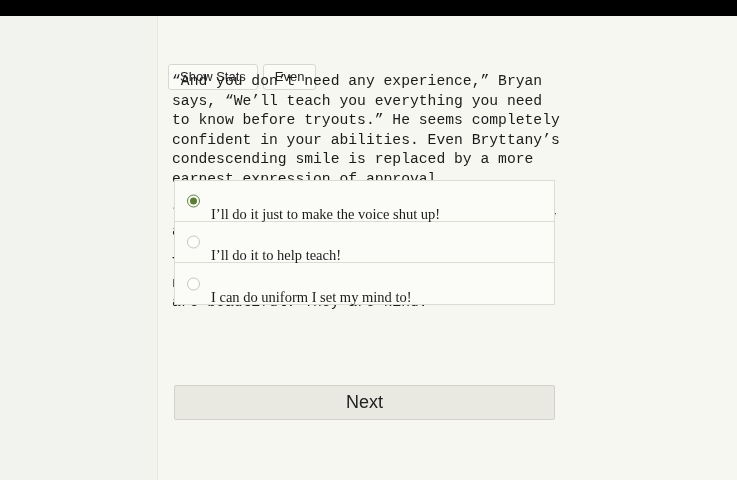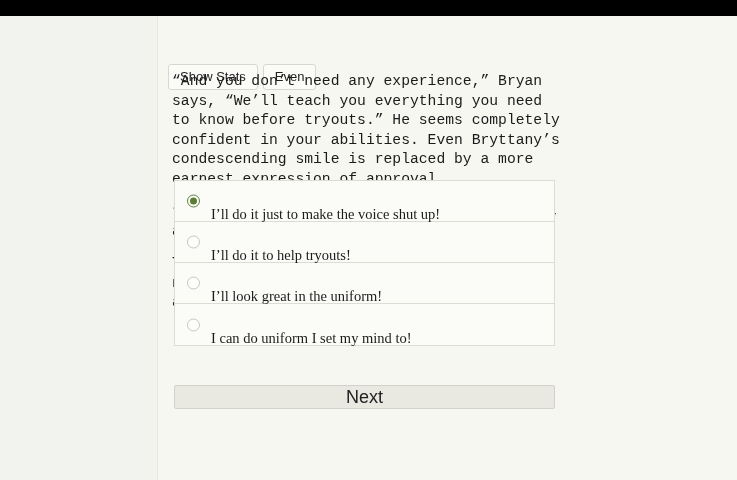--- a/index.html
+++ b/index.html
@@ -140,21 +140,21 @@
     font-family: "Liberation Serif", serif;
     font-size: 14.5px;
     color: #1b1b1b;
     line-height: 1;
   }
   .next {
     position: absolute;
     top: 369px;
     left: 16px;
     width: 381px;
-    height: 24px;
+    height: 35px;
     background: #e9e9e1;
     border: 1px solid #d2d2c8;
     border-radius: 2px;
     box-sizing: border-box;
     display: flex;
     align-items: center;
     justify-content: center;
     cursor: pointer;
     font-family: "Liberation Sans", sans-serif;
     font-size: 18px;
@@ -184,25 +184,21 @@
         <p>The voice in your head whispers, “You could never be one of them. They are strong. They are beautiful. They are kind.”</p>
       </div>
 
       <div class="choices">
         <div class="choice">
           <span class="radio selected"></span>
           <span class="choice-label">I’ll do it just to make the voice shut up!</span>
         </div>
         <div class="choice">
           <span class="radio"></span>
-          <span class="choice-label">I’ll do it to help tryouts!</span>
-        </div>
-        <div class="choice">
-          <span class="radio"></span>
-          <span class="choice-label">I’ll look great in the uniform!</span>
+          <span class="choice-label">I’ll do it to help teach!</span>
         </div>
         <div class="choice">
           <span class="radio"></span>
           <span class="choice-label">I can do uniform I set my mind to!</span>
         </div>
       </div>
 
       <div class="next">Next</div>
 
     </div>

